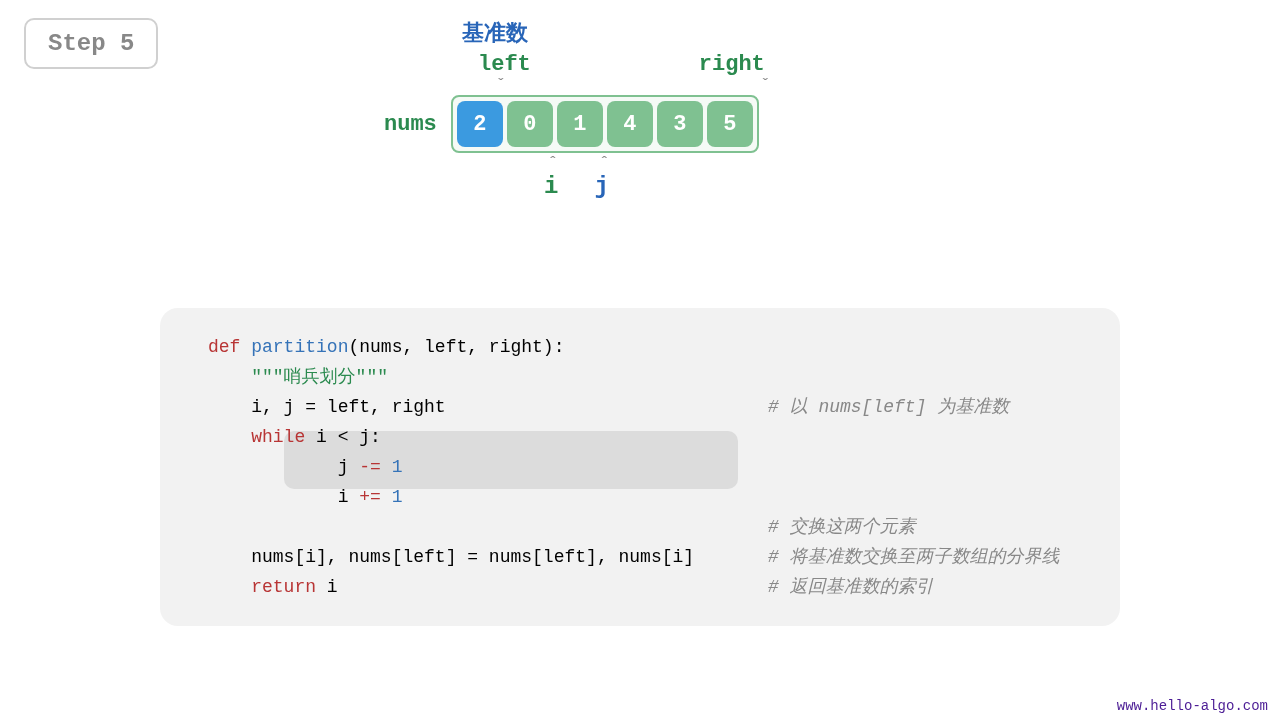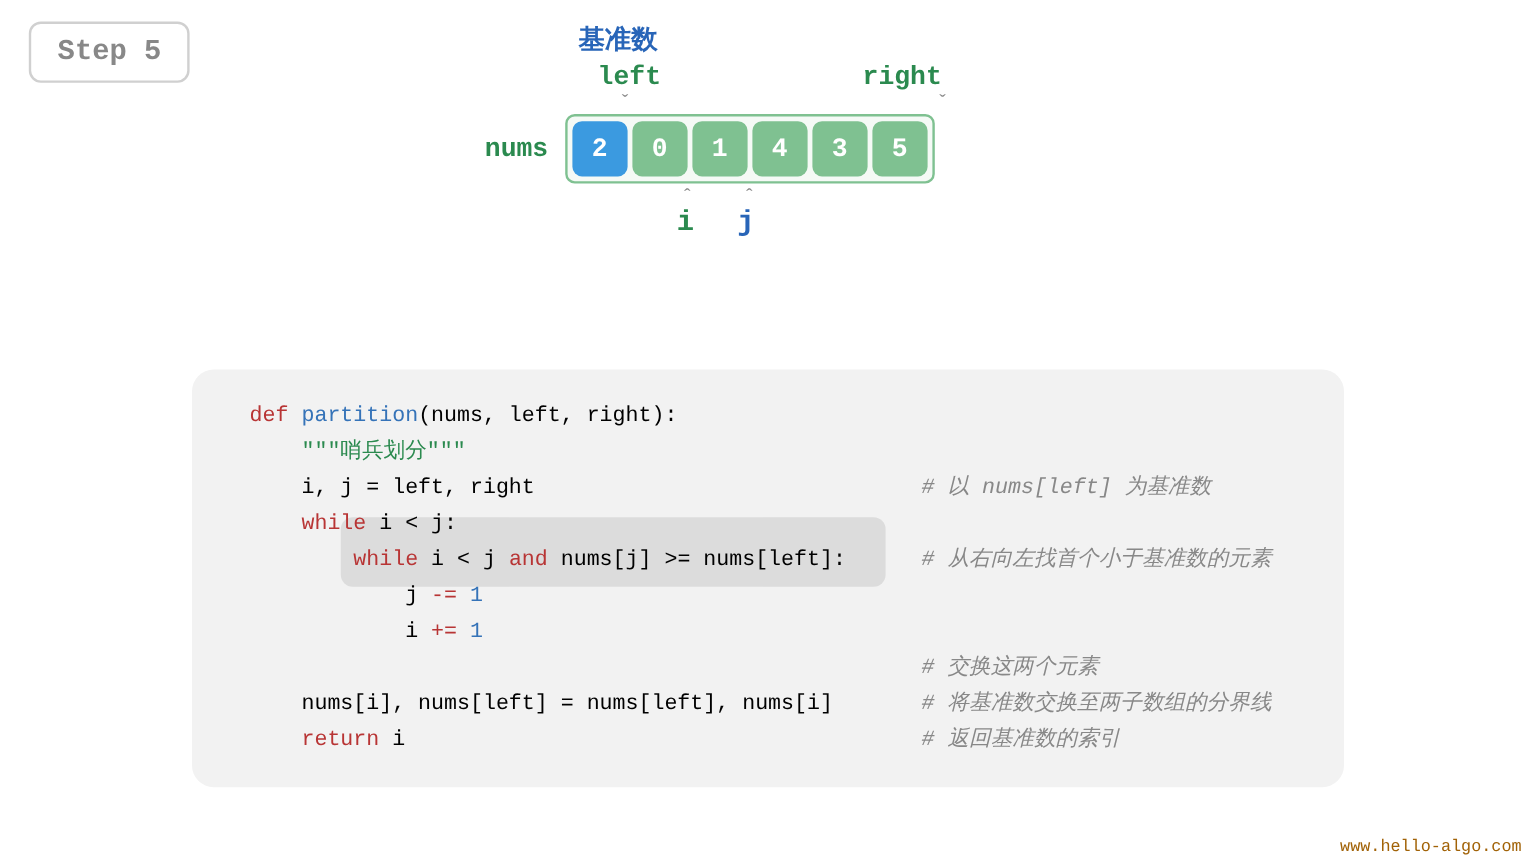--- a/index.html
+++ b/index.html
@@ -18,21 +18,21 @@
     border-radius: 10px;
     padding: 10px 22px;
     font-size: 24px;
     font-weight: bold;
     color: #888;
     background: #fff;
   }
   .diagram {
     position: absolute;
     top: 18px;
-    left: 404px;
+    left: 384px;
     width: 480px;
   }
   .pivot-label {
     color: #2865b8;
     font-weight: bold;
     font-size: 22px;
     text-align: left;
     margin-left: 78px;
     margin-bottom: 4px;
   }
@@ -128,21 +128,21 @@
     top: 123px;
     width: 454px;
     height: 58px;
     z-index: 0;
   }
   .code-content { position: relative; z-index: 1; }
   .watermark {
     position: absolute;
     bottom: 6px;
     right: 12px;
-    color: #a16207;
+    color: #4c1d95;
     font-size: 14px;
   }
 </style>
 </head>
 <body>
 
 <div class="step-badge">Step 5</div>
 
 <div class="diagram">
   <div class="pivot-label">基准数</div>
@@ -175,21 +175,20 @@
   </div>
 </div>
 
 <div class="code-block">
   <div class="hl-wrap"></div>
   <div class="code-content">
     <div class="code-line"><span class="kw">def</span> <span class="fn">partition</span><span>(nums, left, right):</span></div>
     <div class="code-line">    <span class="str">"""哨兵划分"""</span></div>
     <div class="code-line">    <span>i, j = left, right</span><span class="cmt"># 以 nums[left] 为基准数</span></div>
     <div class="code-line">    <span class="kw">while</span><span> i &lt; j:</span></div>
-    <div class="code-line">        <span class="kw">while</span><span> i &lt; j </span><span class="kw">and</span><span> nums[j] &gt;= nums[left]:</span><span class="cmt"># 从右向左找首个小于基准数的元素</span></div>
     <div class="code-line">            <span>j </span><span class="op">-=</span><span class="num"> 1</span></div>
     <div class="code-line">            <span>i </span><span class="op">+=</span><span class="num"> 1</span></div>
     <div class="code-line">        <span class="cmt"># 交换这两个元素</span></div>
     <div class="code-line">    <span>nums[i], nums[left] = nums[left], nums[i]</span><span class="cmt"># 将基准数交换至两子数组的分界线</span></div>
     <div class="code-line">    <span class="kw">return</span><span> i</span><span class="cmt"># 返回基准数的索引</span></div>
   </div>
 </div>
 
 <div class="watermark">www.hello-algo.com</div>
 

